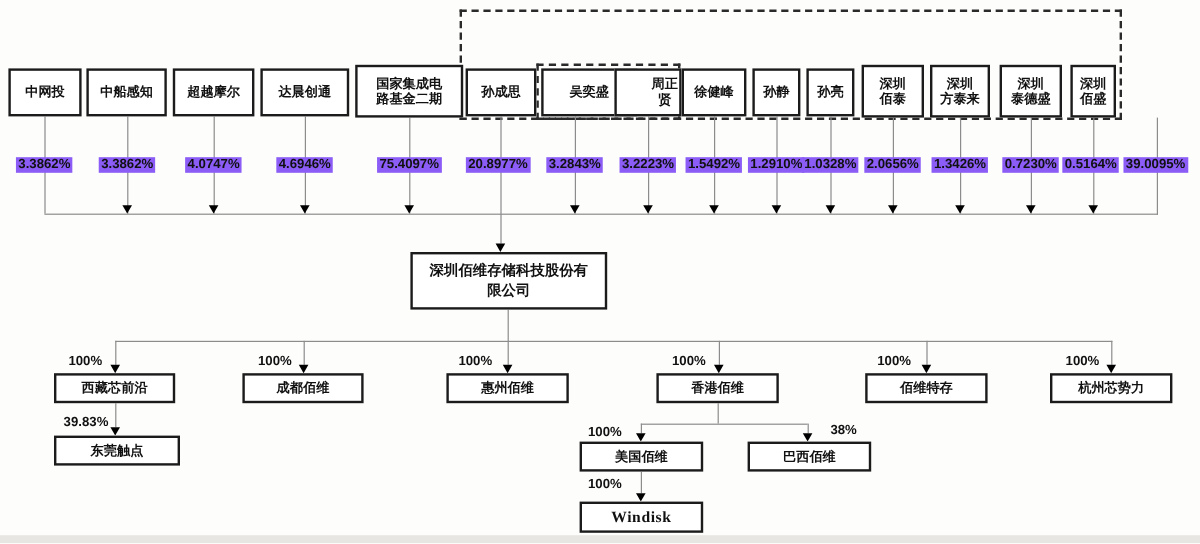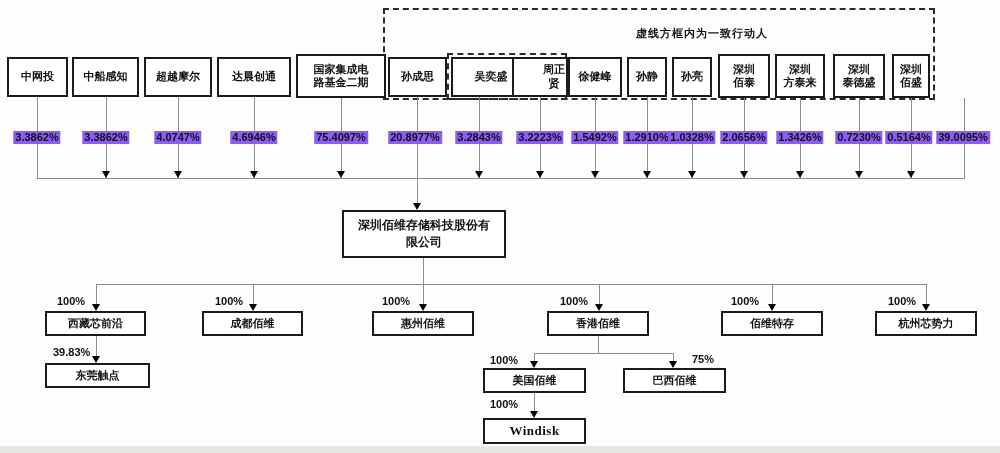--- a/index.html
+++ b/index.html
@@ -32,21 +32,20 @@
         white-space:nowrap;z-index:3;}
   .strip{position:absolute;left:0;right:0;bottom:0;height:7px;background:#e8e6e3;z-index:0;}
 </style>
 </head>
 <body>
 
 <div class="canvas">
 
   <div class="dash" style="left:383px;top:8px;width:552px;height:92px;"></div>
   <div class="dash" style="left:447px;top:53px;width:120px;height:47px;"></div>
-  <div class="note" style="left:636px;top:26px;">虚线方框内为一致行动人</div>
 
   <div class="vl" style="left:37px;top:97px;height:81px;"></div>
   <div class="vl" style="left:106px;top:97px;height:81px;"></div>
   <div class="vl" style="left:178px;top:97px;height:81px;"></div>
   <div class="vl" style="left:254px;top:97px;height:81px;"></div>
   <div class="vl" style="left:341px;top:98px;height:80px;"></div>
   <div class="vl" style="left:417px;top:97px;height:106px;"></div>
   <div class="vl" style="left:479px;top:97px;height:81px;"></div>
   <div class="vl" style="left:540px;top:97px;height:81px;"></div>
   <div class="vl" style="left:595px;top:97px;height:81px;"></div>
@@ -150,21 +149,21 @@
   <div class="spct" style="left:53px;top:346px;">39.83%</div>
   <div class="node" style="left:45px;top:363px;width:105px;height:25px;">东莞触点</div>
 
   <div class="vl" style="left:598px;top:336px;height:17px;"></div>
   <div class="hl" style="left:534px;top:353px;width:139px;"></div>
   <div class="vl" style="left:534px;top:353px;height:8px;"></div>
   <div class="vl" style="left:673px;top:353px;height:8px;"></div>
   <div class="ar" style="left:530px;top:361px;"></div>
   <div class="ar" style="left:669px;top:361px;"></div>
   <div class="spct" style="left:490px;top:354px;">100%</div>
-  <div class="spct" style="left:692px;top:353px;">75%</div>
+  <div class="spct" style="left:692px;top:353px;">38%</div>
   <div class="node" style="left:483px;top:368px;width:103px;height:25px;">美国佰维</div>
   <div class="node" style="left:623px;top:368px;width:103px;height:25px;">巴西佰维</div>
 
   <div class="vl" style="left:534px;top:393px;height:18px;"></div>
   <div class="ar" style="left:530px;top:411px;"></div>
   <div class="spct" style="left:490px;top:398px;">100%</div>
   <div class="node latin" style="left:483px;top:418px;width:103px;height:26px;">Windisk</div>
 
   <div class="strip"></div>
 </div>

